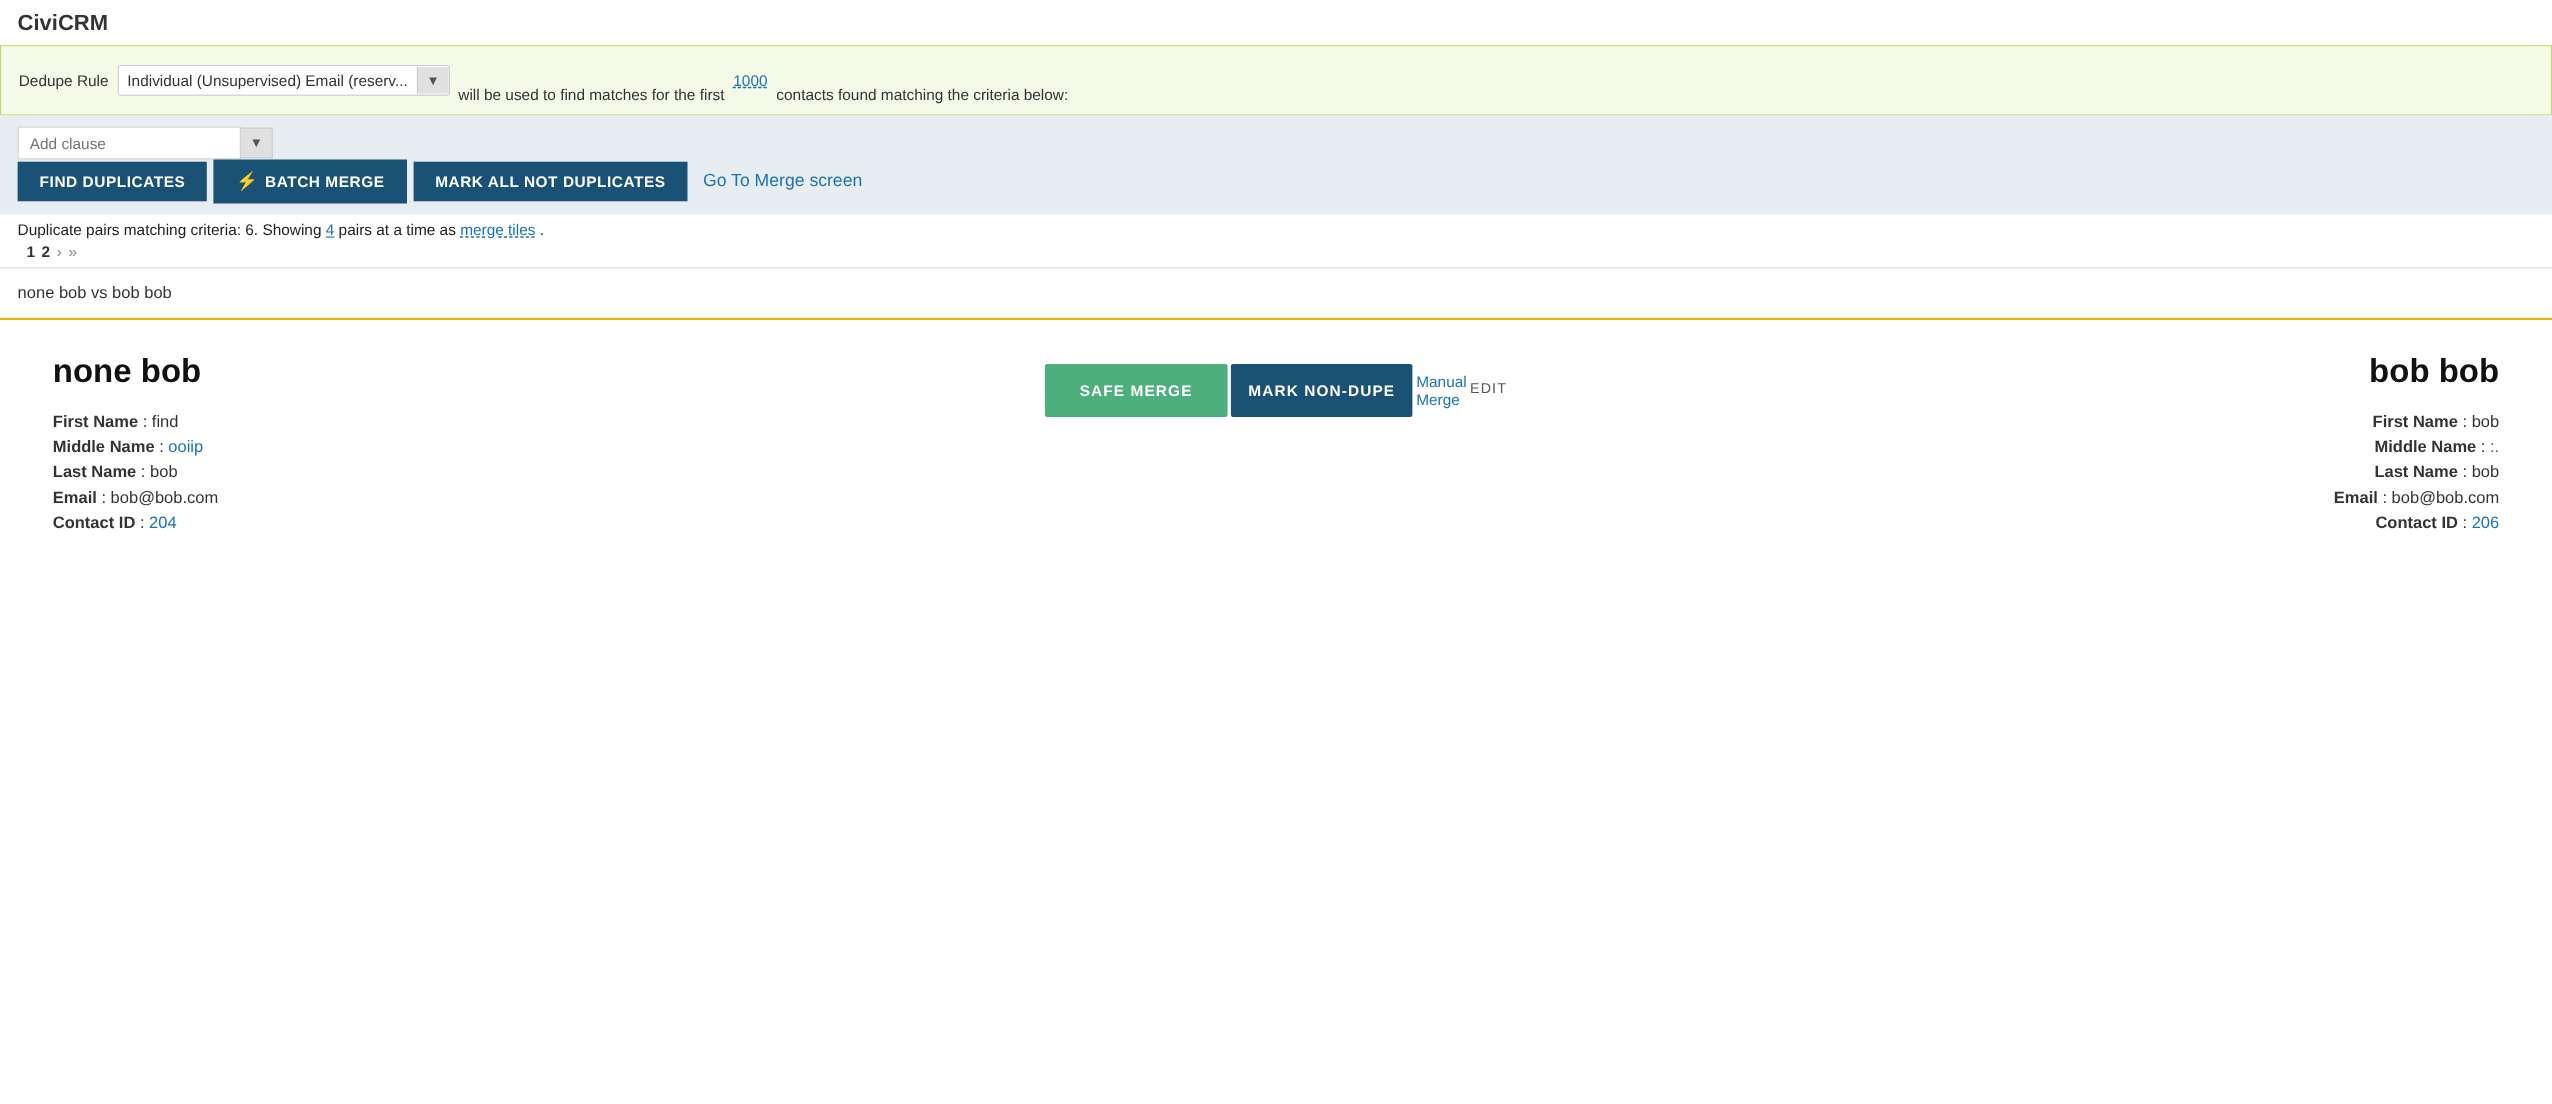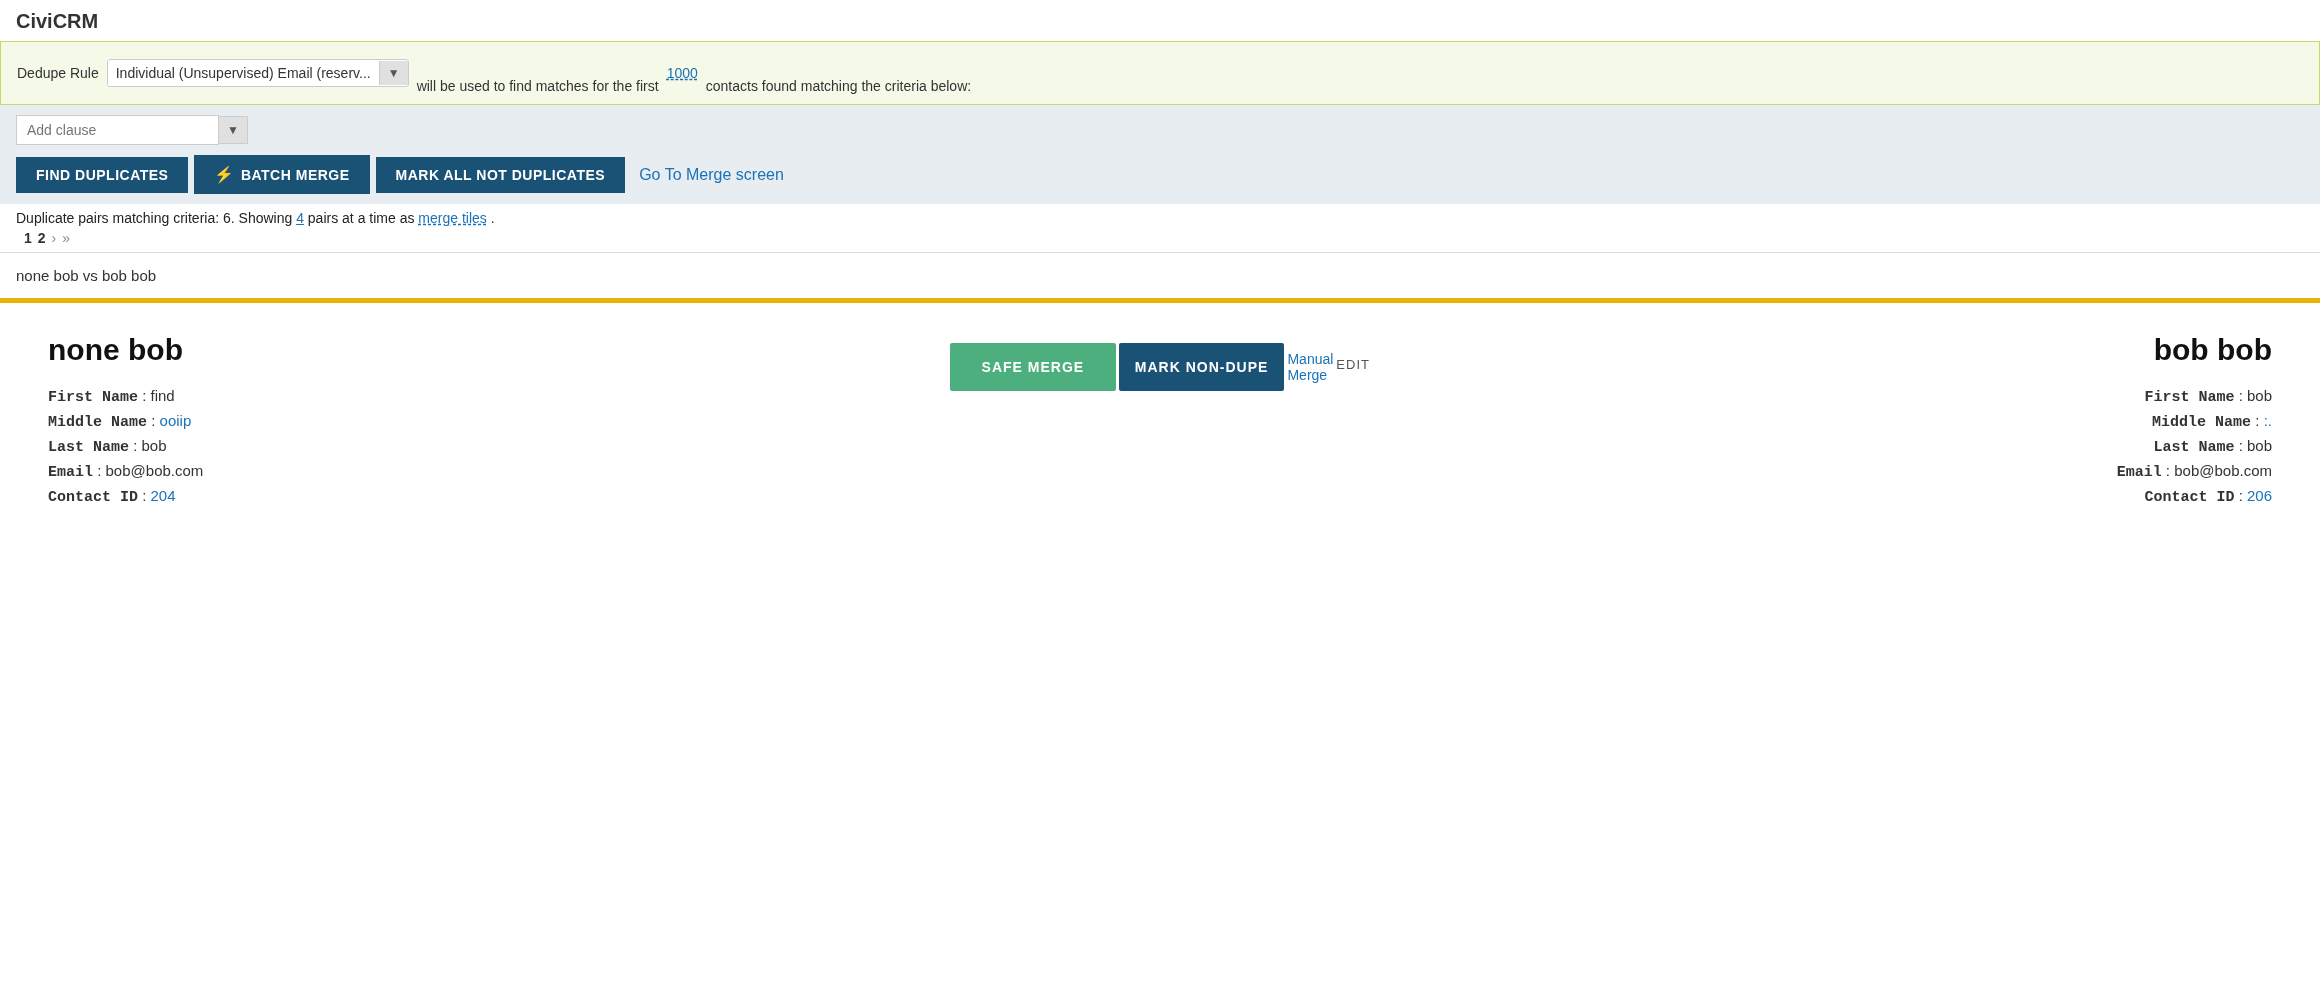--- a/index.html
+++ b/index.html
@@ -62,21 +62,20 @@
     .dedupe-rule-count {
       color: #1a73b8;
       text-decoration: underline;
       text-decoration-style: dashed;
     }
     .toolbar-section {
       background: #e8edf2;
       padding: 10px 16px;
       display: flex;
       flex-direction: column;
-      gap: 10px;
     }
     .clause-row {
       display: flex;
       align-items: center;
       gap: 0;
     }
     .add-clause-input {
       border: 1px solid #ccc;
       padding: 6px 10px;
       font-size: 14px;
@@ -178,21 +177,21 @@
       cursor: pointer;
     }
     .pair-section {
       background: #fff;
     }
     .pair-header {
       padding: 14px 16px;
       font-size: 15px;
       color: #333;
       border-top: 1px solid #ddd;
-      border-bottom: 5px solid #eab308;
+      border-bottom: 2px solid #eab308;
     }
     .pair-body {
       display: flex;
       align-items: flex-start;
       padding: 30px 48px;
       gap: 0;
       background: #fff;
     }
     .contact-panel {
       flex: 1;
@@ -203,21 +202,20 @@
       margin-bottom: 20px;
       color: #111;
     }
     .contact-field {
       font-size: 15px;
       margin-bottom: 6px;
       color: #333;
     }
     .contact-field-label {
       font-weight: bold;
-      font-family: Liberation Mono, monospace;
     }
     .contact-field-value {
       color: #333;
     }
     .contact-field-value-link {
       color: #1a73b8;
       text-decoration: none;
     }
     .contact-field-value-blue {
       color: #1a73b8;

